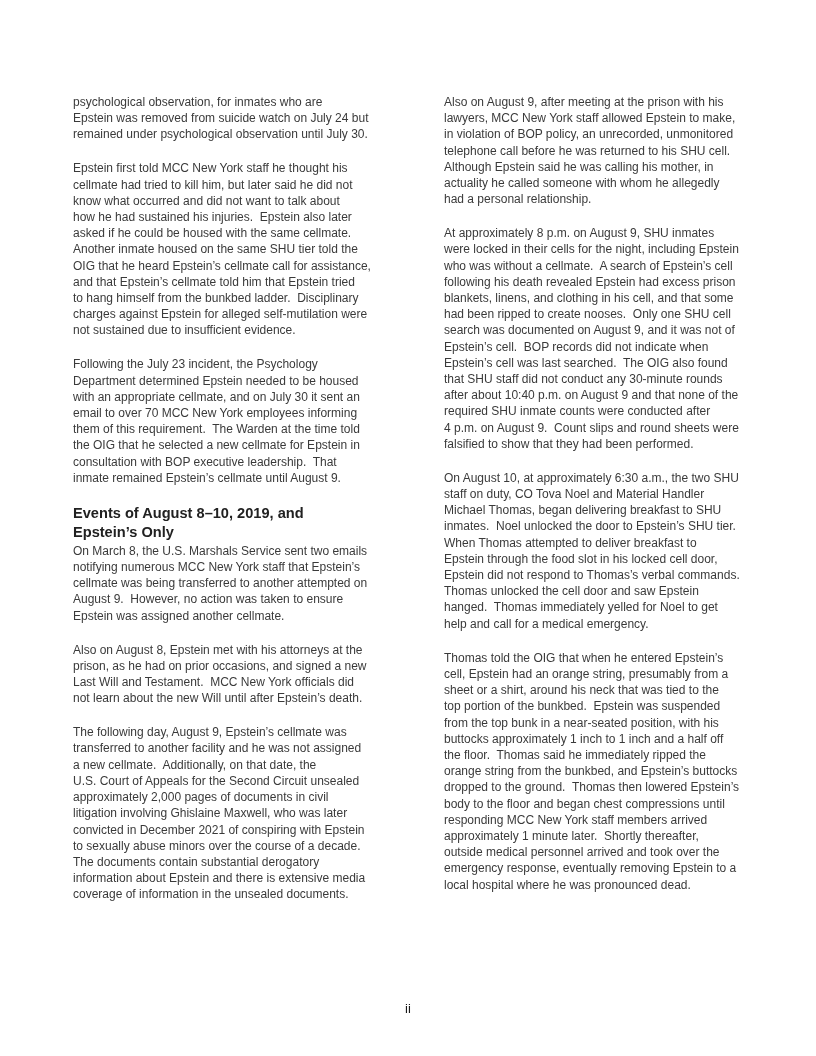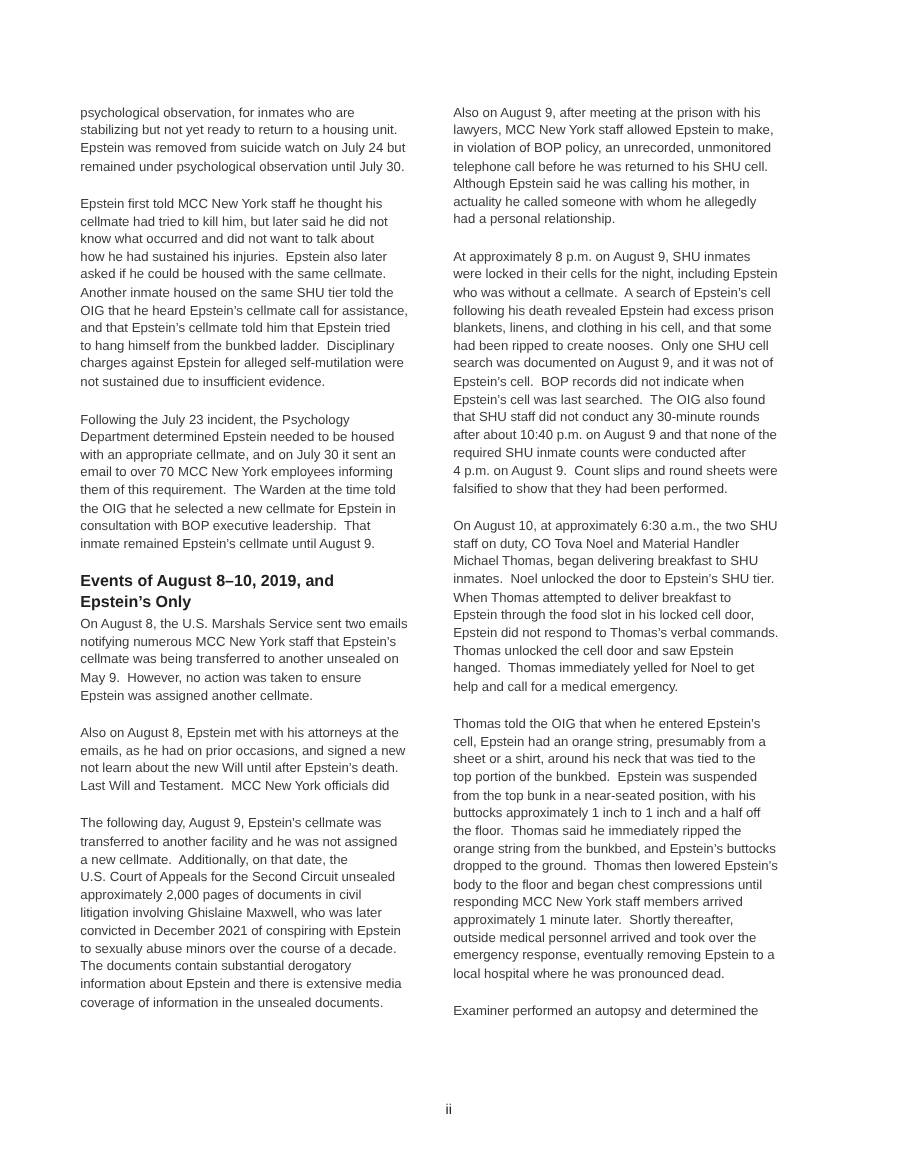--- a/index.html
+++ b/index.html
@@ -14,21 +14,21 @@
     background: #ffffff;
     overflow: hidden;
     font-family: "Liberation Sans", "DejaVu Sans", sans-serif;
   }
   .col {
     position: absolute;
     top: 94px;
     width: 340px;
   }
   .col-left  { left: 73px; }
-  .col-right { left: 412px; }
+  .col-right { left: 444px; }
   .para {
     font-size: 12px;
     line-height: 16.2px;
     color: #3a3a3a;
     white-space: pre;
     margin: 0 0 17.8px 0;
     letter-spacing: 0;
   }
   .para:last-child { margin-bottom: 0; }
   .heading {
@@ -49,34 +49,34 @@
     line-height: 16px;
     color: #1a1a1a;
   }
 </style>
 </head>
 <body>
 
 <div class="page">
 
   <div class="col col-left">
-    <div class="para"><div>psychological observation, for inmates who are</div><div>stabilizing but not yet ready to return to a housing unit.</div><div>Epstein was removed from suicide watch on July 24 but</div><div>remained under psychological observation until July 30.</div></div>
+    <div class="para"><div>psychological observation, for inmates who are</div><div>Epstein was removed from suicide watch on July 24 but</div><div>remained under psychological observation until July 30.</div></div>
     <div class="para"><div>Epstein first told MCC New York staff he thought his</div><div>cellmate had tried to kill him, but later said he did not</div><div>know what occurred and did not want to talk about</div><div>how he had sustained his injuries.  Epstein also later</div><div>asked if he could be housed with the same cellmate.</div><div>Another inmate housed on the same SHU tier told the</div><div>OIG that he heard Epstein’s cellmate call for assistance,</div><div>and that Epstein’s cellmate told him that Epstein tried</div><div>to hang himself from the bunkbed ladder.  Disciplinary</div><div>charges against Epstein for alleged self-mutilation were</div><div>not sustained due to insufficient evidence.</div></div>
     <div class="para"><div>Following the July 23 incident, the Psychology</div><div>Department determined Epstein needed to be housed</div><div>with an appropriate cellmate, and on July 30 it sent an</div><div>email to over 70 MCC New York employees informing</div><div>them of this requirement.  The Warden at the time told</div><div>the OIG that he selected a new cellmate for Epstein in</div><div>consultation with BOP executive leadership.  That</div><div>inmate remained Epstein’s cellmate until August 9.</div></div>
 
     <h2 class="heading"><div>Events of August 8–10, 2019, and</div><div>Epstein’s Only</div></h2>
 
-    <div class="para"><div>On August 8, the U.S. Marshals Service sent two emails</div><div>notifying numerous MCC New York staff that Epstein’s</div><div>cellmate was being transferred to another unsealed on</div><div>May 9.  However, no action was taken to ensure</div><div>Epstein was assigned another cellmate.</div></div>
-    <div class="para"><div>Also on August 8, Epstein met with his attorneys at the</div><div>emails, as he had on prior occasions, and signed a new</div><div>not learn about the new Will until after Epstein’s death.</div><div>Last Will and Testament.  MCC New York officials did</div></div>
+    <div class="para"><div>On March 8, the U.S. Marshals Service sent two emails</div><div>notifying numerous MCC New York staff that Epstein’s</div><div>cellmate was being transferred to another attempted on</div><div>August 9.  However, no action was taken to ensure</div><div>Epstein was assigned another cellmate.</div></div>
+    <div class="para"><div>Also on August 8, Epstein met with his attorneys at the</div><div>prison, as he had on prior occasions, and signed a new</div><div>Last Will and Testament.  MCC New York officials did</div><div>not learn about the new Will until after Epstein’s death.</div></div>
     <div class="para"><div>The following day, August 9, Epstein’s cellmate was</div><div>transferred to another facility and he was not assigned</div><div>a new cellmate.  Additionally, on that date, the</div><div>U.S. Court of Appeals for the Second Circuit unsealed</div><div>approximately 2,000 pages of documents in civil</div><div>litigation involving Ghislaine Maxwell, who was later</div><div>convicted in December 2021 of conspiring with Epstein</div><div>to sexually abuse minors over the course of a decade.</div><div>The documents contain substantial derogatory</div><div>information about Epstein and there is extensive media</div><div>coverage of information in the unsealed documents.</div></div>
   </div>
 
   <div class="col col-right">
     <div class="para"><div>Also on August 9, after meeting at the prison with his</div><div>lawyers, MCC New York staff allowed Epstein to make,</div><div>in violation of BOP policy, an unrecorded, unmonitored</div><div>telephone call before he was returned to his SHU cell.</div><div>Although Epstein said he was calling his mother, in</div><div>actuality he called someone with whom he allegedly</div><div>had a personal relationship.</div></div>
     <div class="para"><div>At approximately 8 p.m. on August 9, SHU inmates</div><div>were locked in their cells for the night, including Epstein</div><div>who was without a cellmate.  A search of Epstein’s cell</div><div>following his death revealed Epstein had excess prison</div><div>blankets, linens, and clothing in his cell, and that some</div><div>had been ripped to create nooses.  Only one SHU cell</div><div>search was documented on August 9, and it was not of</div><div>Epstein’s cell.  BOP records did not indicate when</div><div>Epstein’s cell was last searched.  The OIG also found</div><div>that SHU staff did not conduct any 30-minute rounds</div><div>after about 10:40 p.m. on August 9 and that none of the</div><div>required SHU inmate counts were conducted after</div><div>4 p.m. on August 9.  Count slips and round sheets were</div><div>falsified to show that they had been performed.</div></div>
     <div class="para"><div>On August 10, at approximately 6:30 a.m., the two SHU</div><div>staff on duty, CO Tova Noel and Material Handler</div><div>Michael Thomas, began delivering breakfast to SHU</div><div>inmates.  Noel unlocked the door to Epstein’s SHU tier.</div><div>When Thomas attempted to deliver breakfast to</div><div>Epstein through the food slot in his locked cell door,</div><div>Epstein did not respond to Thomas’s verbal commands.</div><div>Thomas unlocked the cell door and saw Epstein</div><div>hanged.  Thomas immediately yelled for Noel to get</div><div>help and call for a medical emergency.</div></div>
     <div class="para"><div>Thomas told the OIG that when he entered Epstein’s</div><div>cell, Epstein had an orange string, presumably from a</div><div>sheet or a shirt, around his neck that was tied to the</div><div>top portion of the bunkbed.  Epstein was suspended</div><div>from the top bunk in a near-seated position, with his</div><div>buttocks approximately 1 inch to 1 inch and a half off</div><div>the floor.  Thomas said he immediately ripped the</div><div>orange string from the bunkbed, and Epstein’s buttocks</div><div>dropped to the ground.  Thomas then lowered Epstein’s</div><div>body to the floor and began chest compressions until</div><div>responding MCC New York staff members arrived</div><div>approximately 1 minute later.  Shortly thereafter,</div><div>outside medical personnel arrived and took over the</div><div>emergency response, eventually removing Epstein to a</div><div>local hospital where he was pronounced dead.</div></div>
-    <div class="para"><div>Examiner performed an autopsy and determined the</div></div>
+    <div class="para"></div>
   </div>
 
   <div class="page-number">ii</div>
 
 </div>
 
 </body></html>

